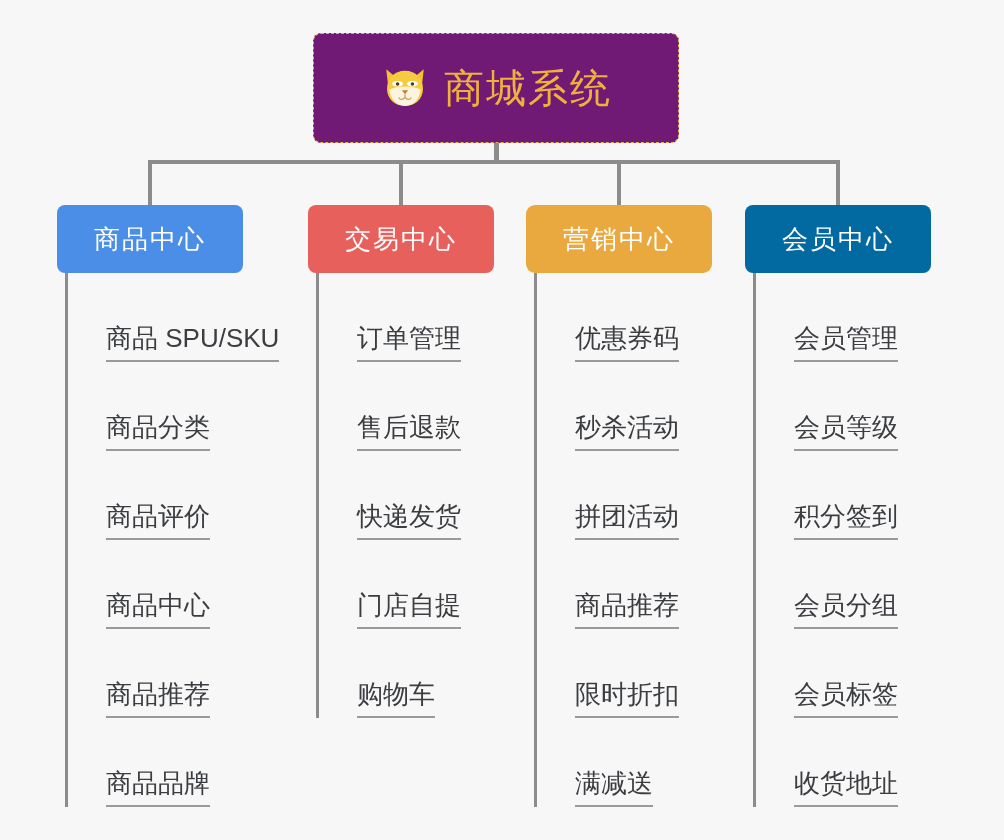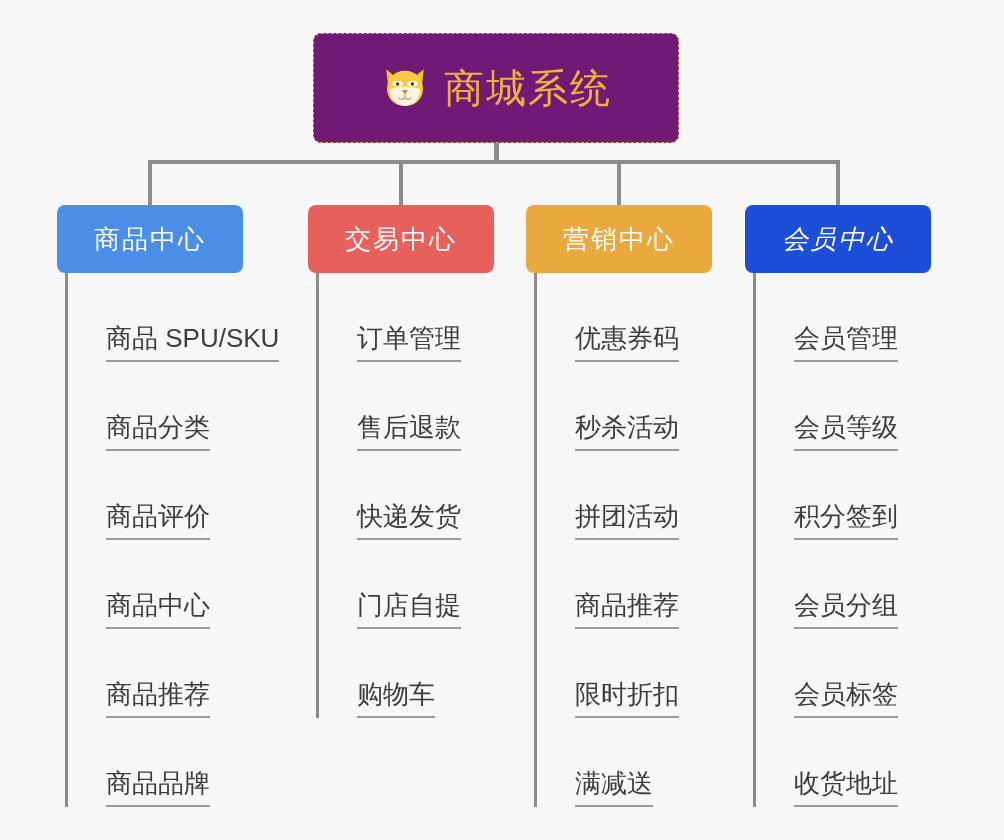--- a/index.html
+++ b/index.html
@@ -176,21 +176,21 @@
       <div class="leaf">
           <span class="leaf-label">门店自提</span>
         </div>
       <div class="leaf">
           <span class="leaf-label">购物车</span>
         </div>
     </div>
   </div>
 
   <div class="column col-3">
-    <div class="cat-box" style="background:#eaa93e;">
+    <div class="cat-box" style="background:#eaa93e;border-radius:9px;">
       <span>营销中心</span>
     </div>
     <div class="leaves">
       <div class="leaf">
           <span class="leaf-label">优惠券码</span>
         </div>
       <div class="leaf">
           <span class="leaf-label">秒杀活动</span>
         </div>
       <div class="leaf">
@@ -202,21 +202,21 @@
       <div class="leaf">
           <span class="leaf-label">限时折扣</span>
         </div>
       <div class="leaf">
           <span class="leaf-label">满减送</span>
         </div>
     </div>
   </div>
 
   <div class="column col-4">
-    <div class="cat-box" style="background:#1d4ed8;font-style:italic;">
+    <div class="cat-box" style="background:#0369a1;">
       <span>会员中心</span>
     </div>
     <div class="leaves">
       <div class="leaf">
           <span class="leaf-label">会员管理</span>
         </div>
       <div class="leaf">
           <span class="leaf-label">会员等级</span>
         </div>
       <div class="leaf">

